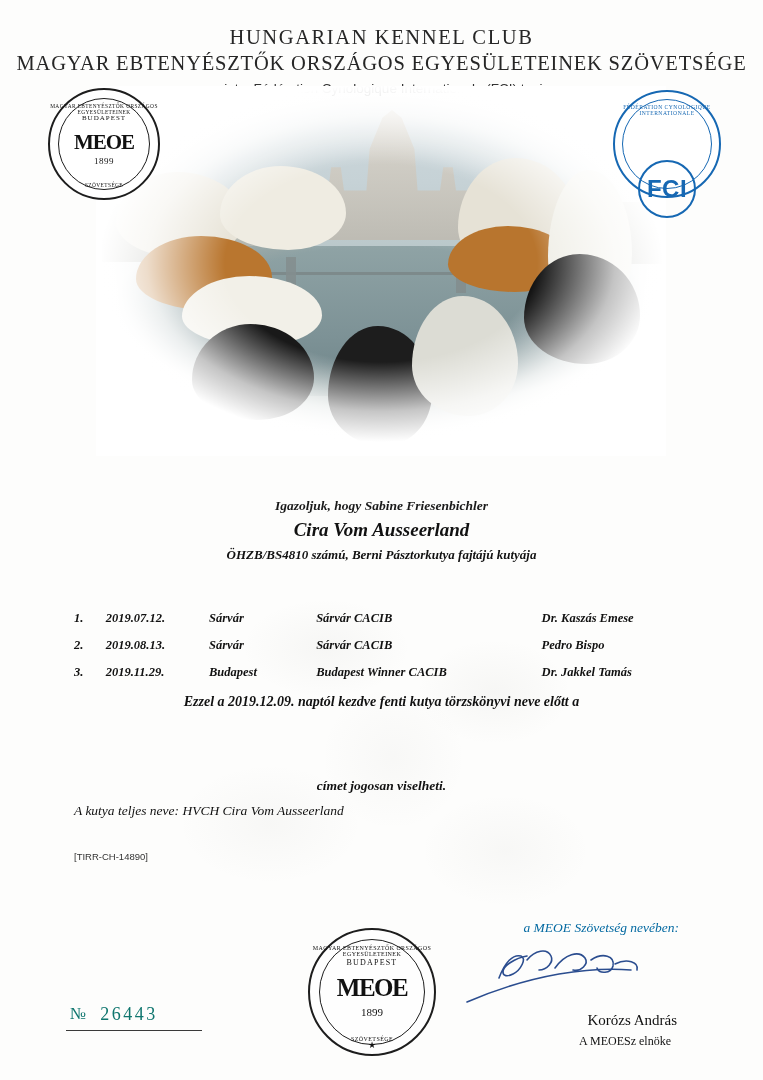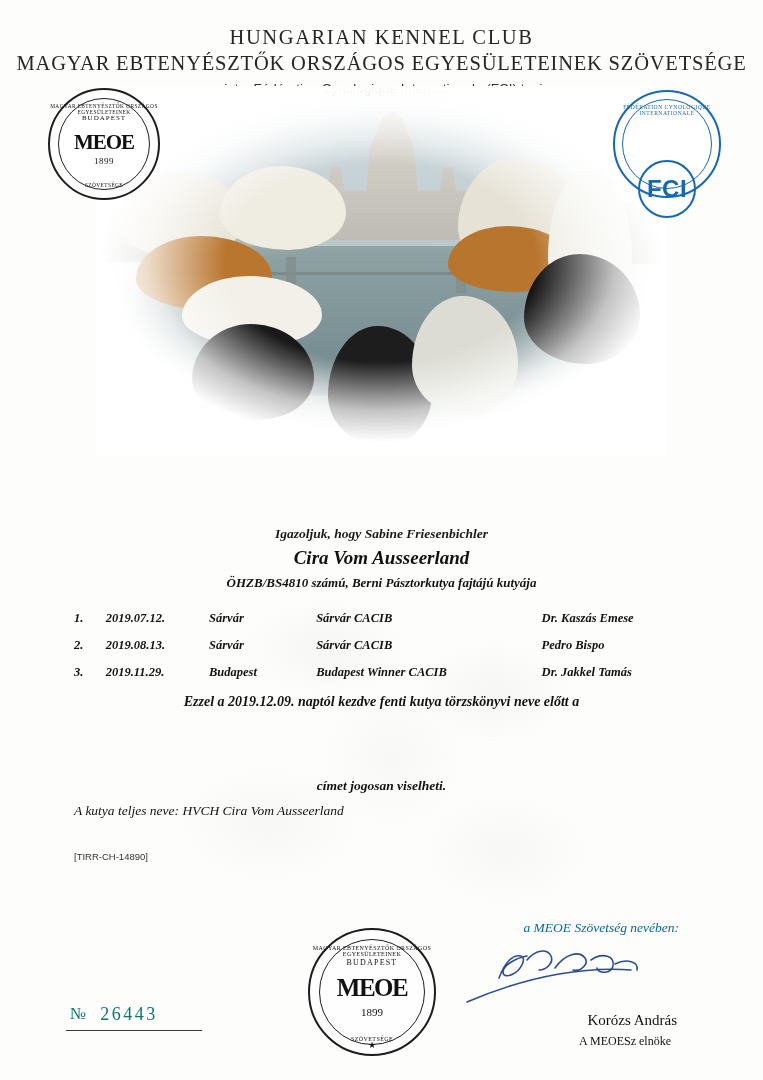--- a/index.html
+++ b/index.html
@@ -259,21 +259,20 @@
     position: absolute;
     left: 0; right: 0;
     top: 498px;
   }
   .center { text-align: center; }
   .line-igazoljuk {
     font-size: 13.5px;
     font-weight: bold;
     font-style: italic;
     color: #1a1a1a;
-    margin-top: 28px;
   }
   .dog-name {
     font-size: 19px;
     font-weight: bold;
     font-style: italic;
     margin-top: 5px;
     color: #111;
   }
   .nevu {
     font-size: 11.5px;

